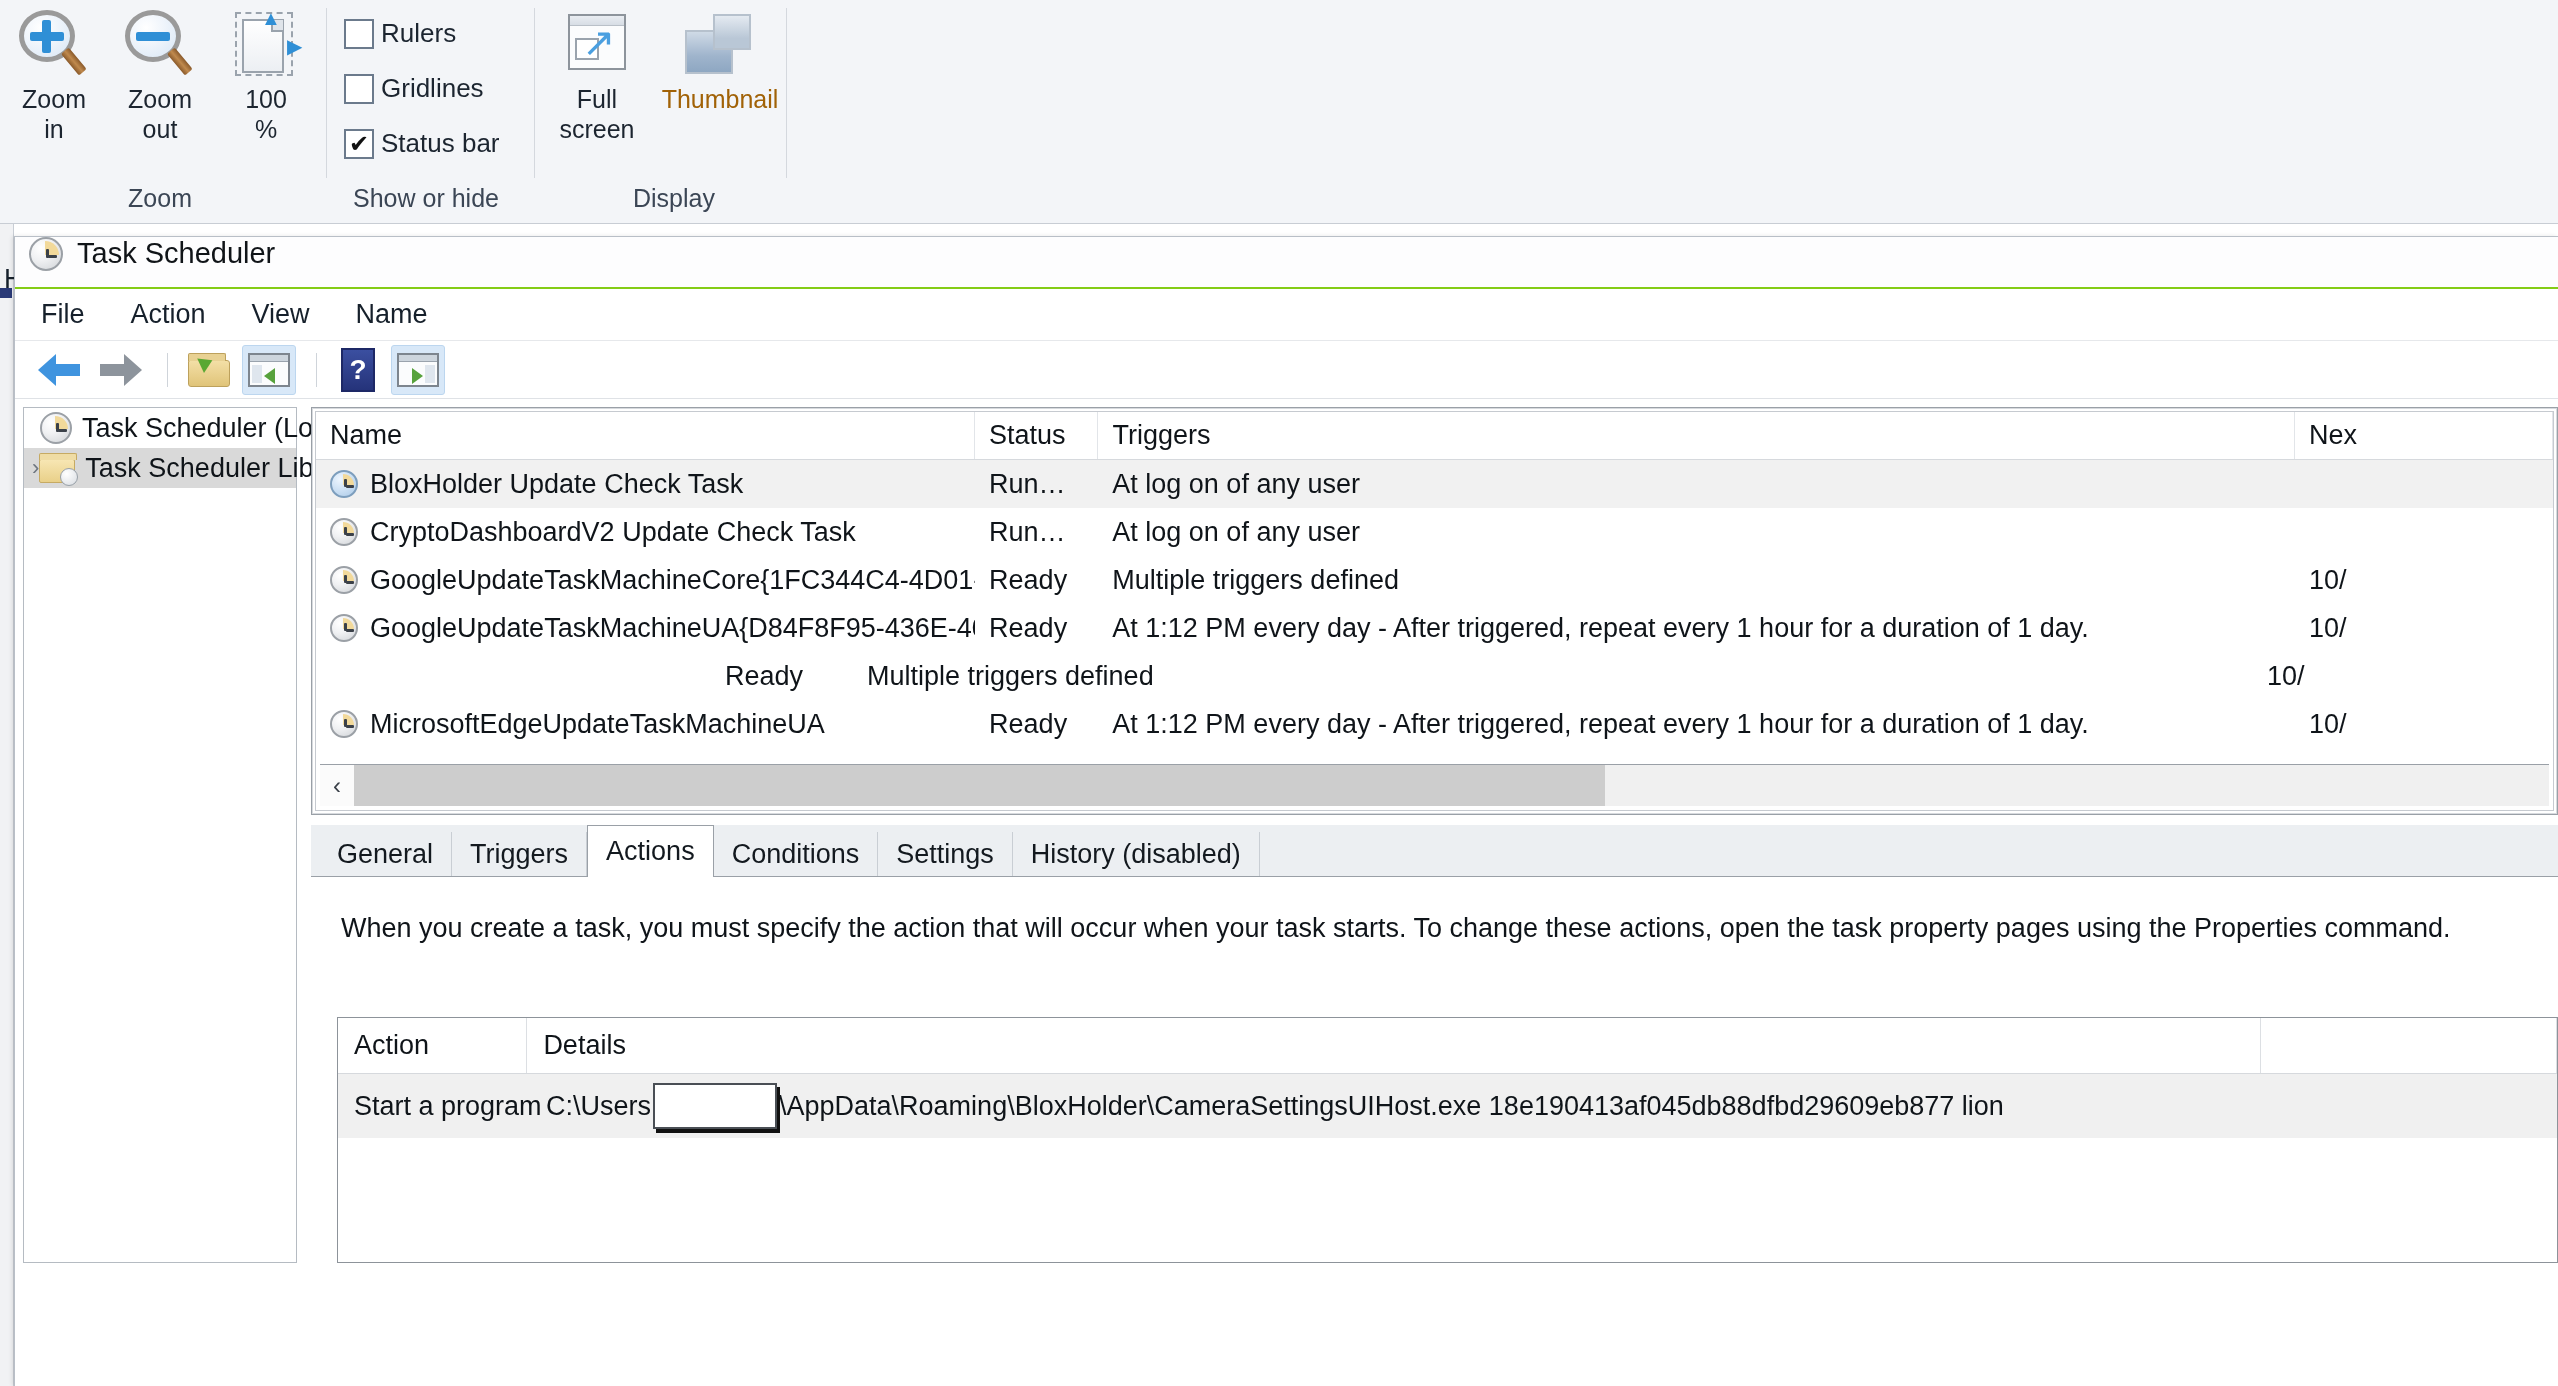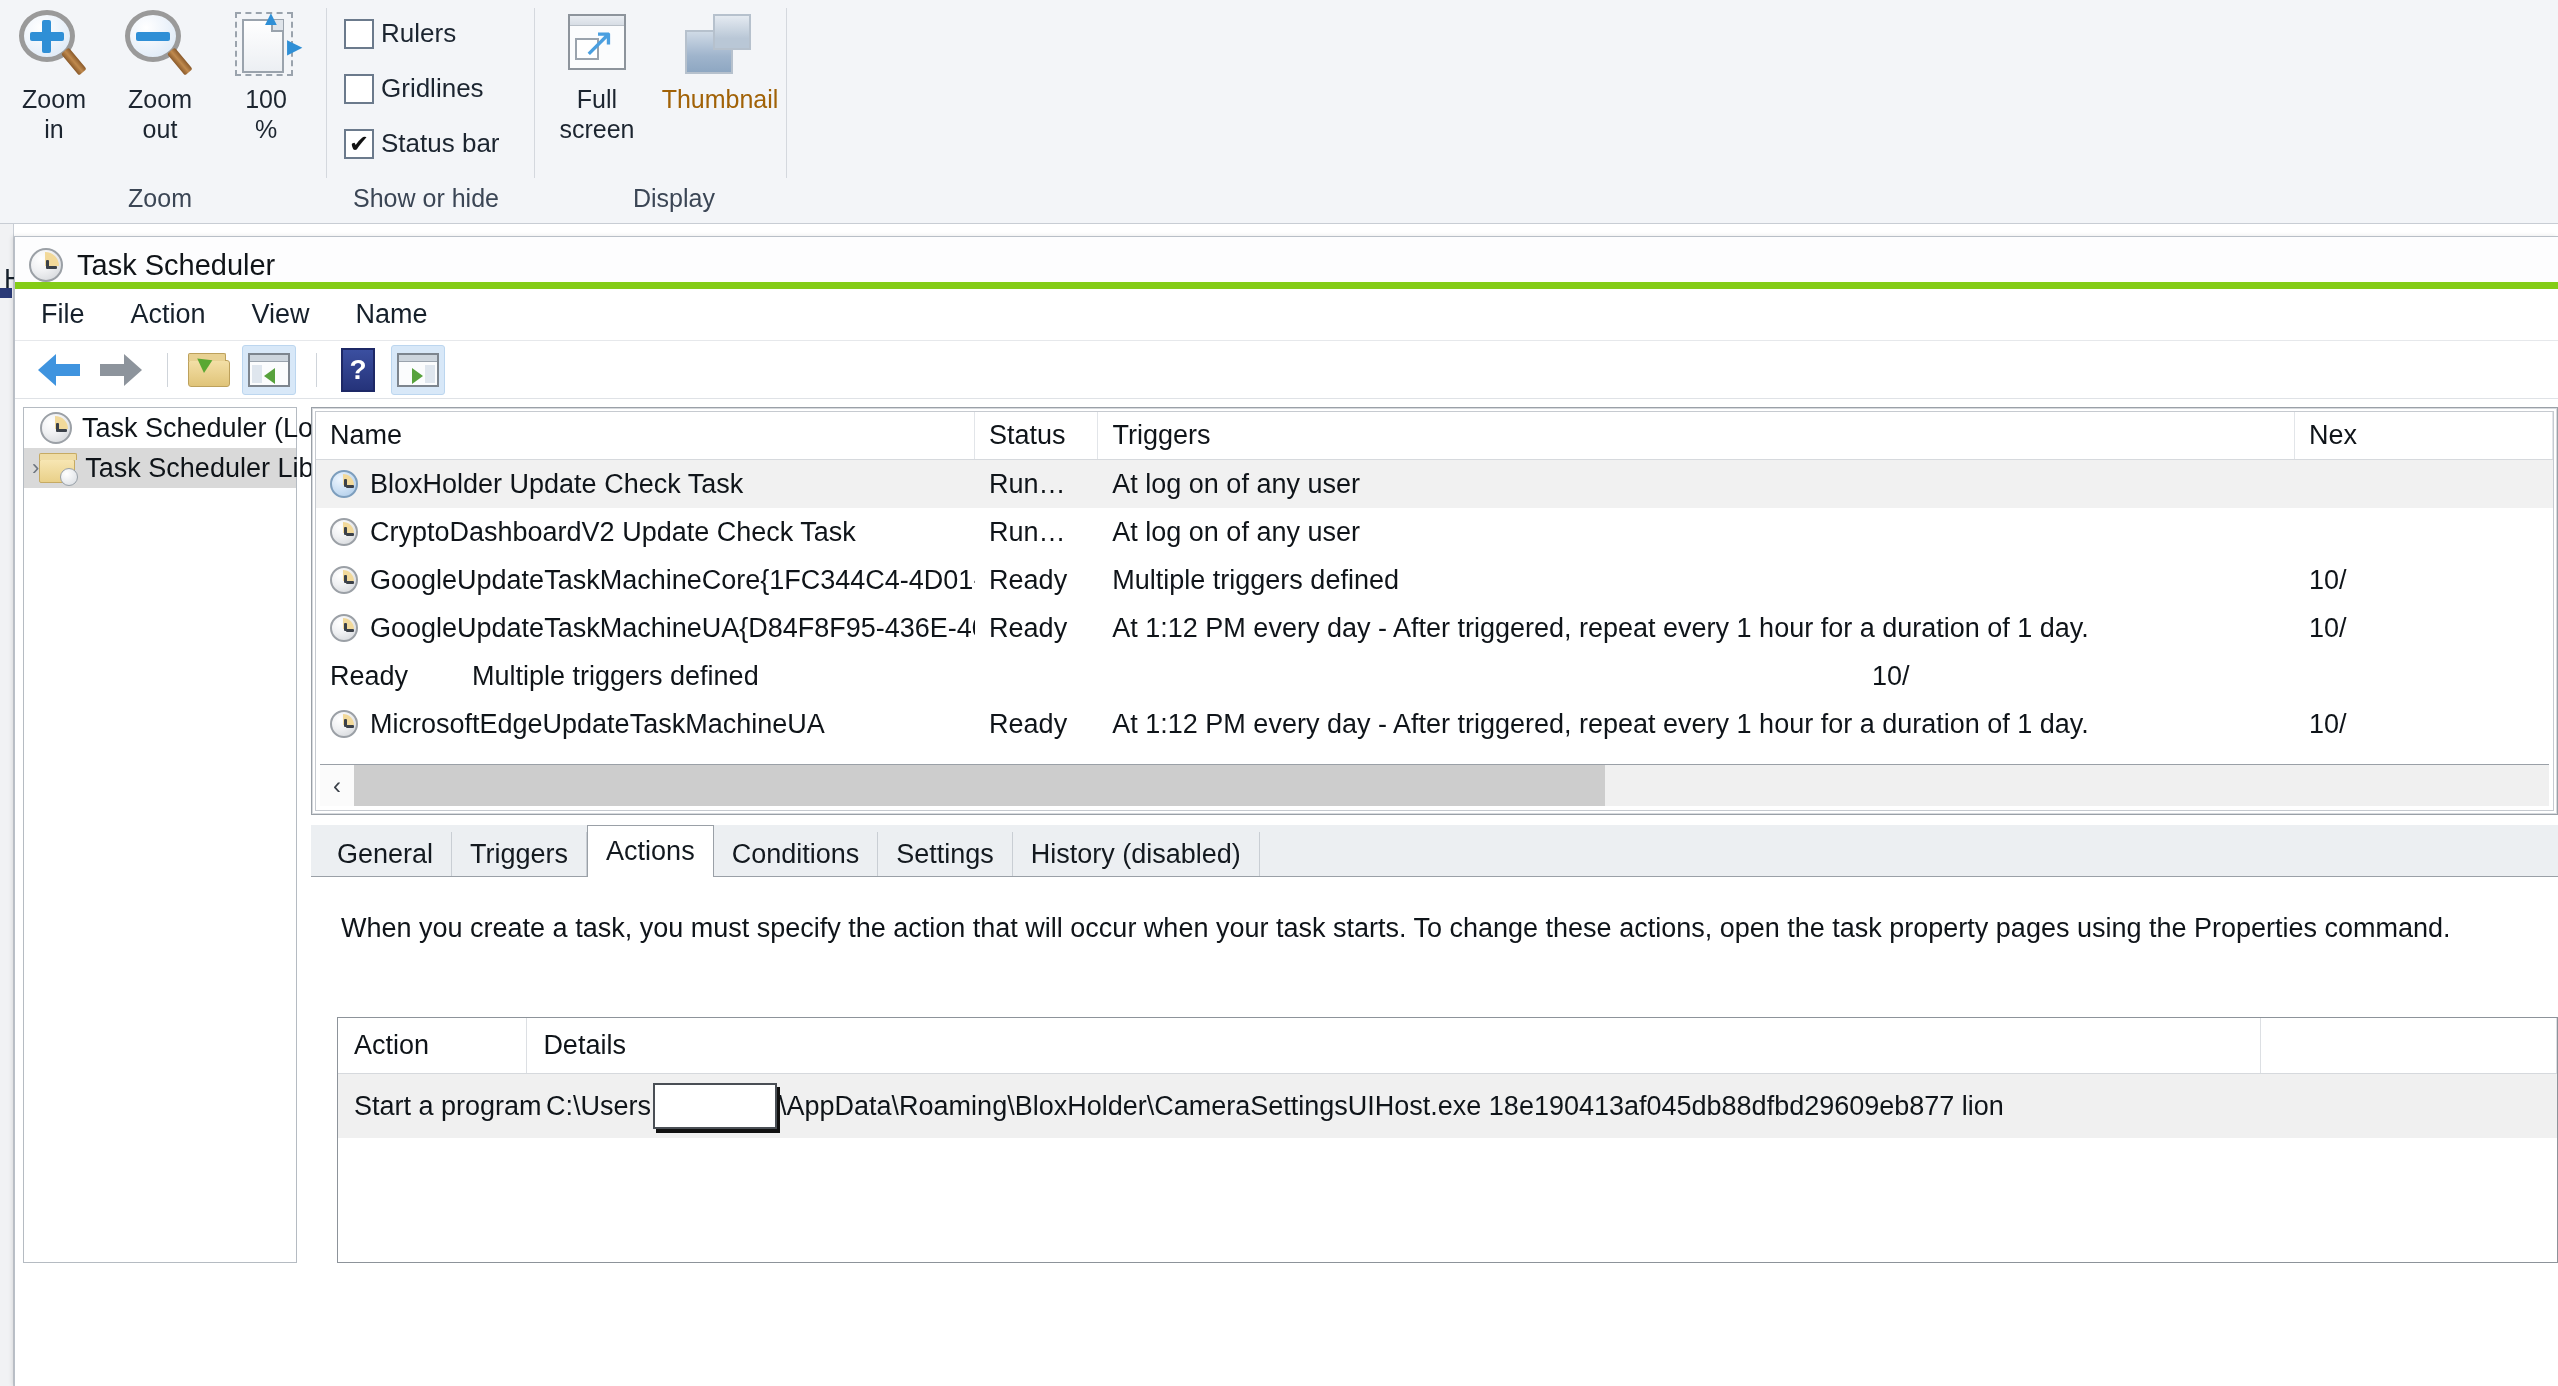--- a/index.html
+++ b/index.html
@@ -113,22 +113,22 @@
   
   .ts-window {
     position: absolute; left: 14px; top: 236px; width: 2544px; height: 1150px;
     background: #ffffff;
     border: 1px solid #b9bfc7;
     border-right: none; border-bottom: none;
     box-shadow: -2px 0 4px rgba(0,0,0,.10);
   }
   .ts-titlebar {
     position: relative; height: 52px; background: #fdfdfe;
-    border-bottom: 7px solid #84cc16;
-    display: flex; align-items: flex-end; padding-left: 14px;
+    border-bottom: 2px solid #84cc16;
+    display: flex; align-items: flex-start; padding-left: 14px;
   }
   .ts-title-text { font-size: 29px; color: #101418; margin-left: 14px; }
 
   .ts-menubar {
     height: 52px; background: #ffffff;
     border-bottom: 1px solid #e6e8eb;
     display: flex; align-items: center; padding-left: 26px; gap: 46px;
   }
   .menu-item { font-size: 27px; color: #16202b; cursor: default; }
 
@@ -246,21 +246,21 @@
 
   .lv-header {
     display: flex; height: 48px; background: #ffffff;
     border-bottom: 1px solid #d6d9dd; align-items: center;
   }
   .lv-header .th {
     font-size: 27px; color: #0f1419; padding-left: 14px; height: 100%;
     display: flex; align-items: center; border-right: 1px solid #e2e5e9;
     box-sizing: border-box;
   }
-  .lv-row { display: flex; height: 48px; align-items: center; }
+  .lv-row { display: flex; height: 48px; align-items: center; justify-content: flex-end; }
   .lv-row.selected { background: #f1f1f1; }
   .lv-cell {
     font-size: 27px; color: #0f1419; padding-left: 14px;
     white-space: nowrap; overflow: hidden; display: flex; align-items: center;
     box-sizing: border-box;
   }
   .c-name { width: 770px; }
   .c-status { width: 142px; }
   .c-trig { width: 1400px; }
   .c-next { width: 300px; }

